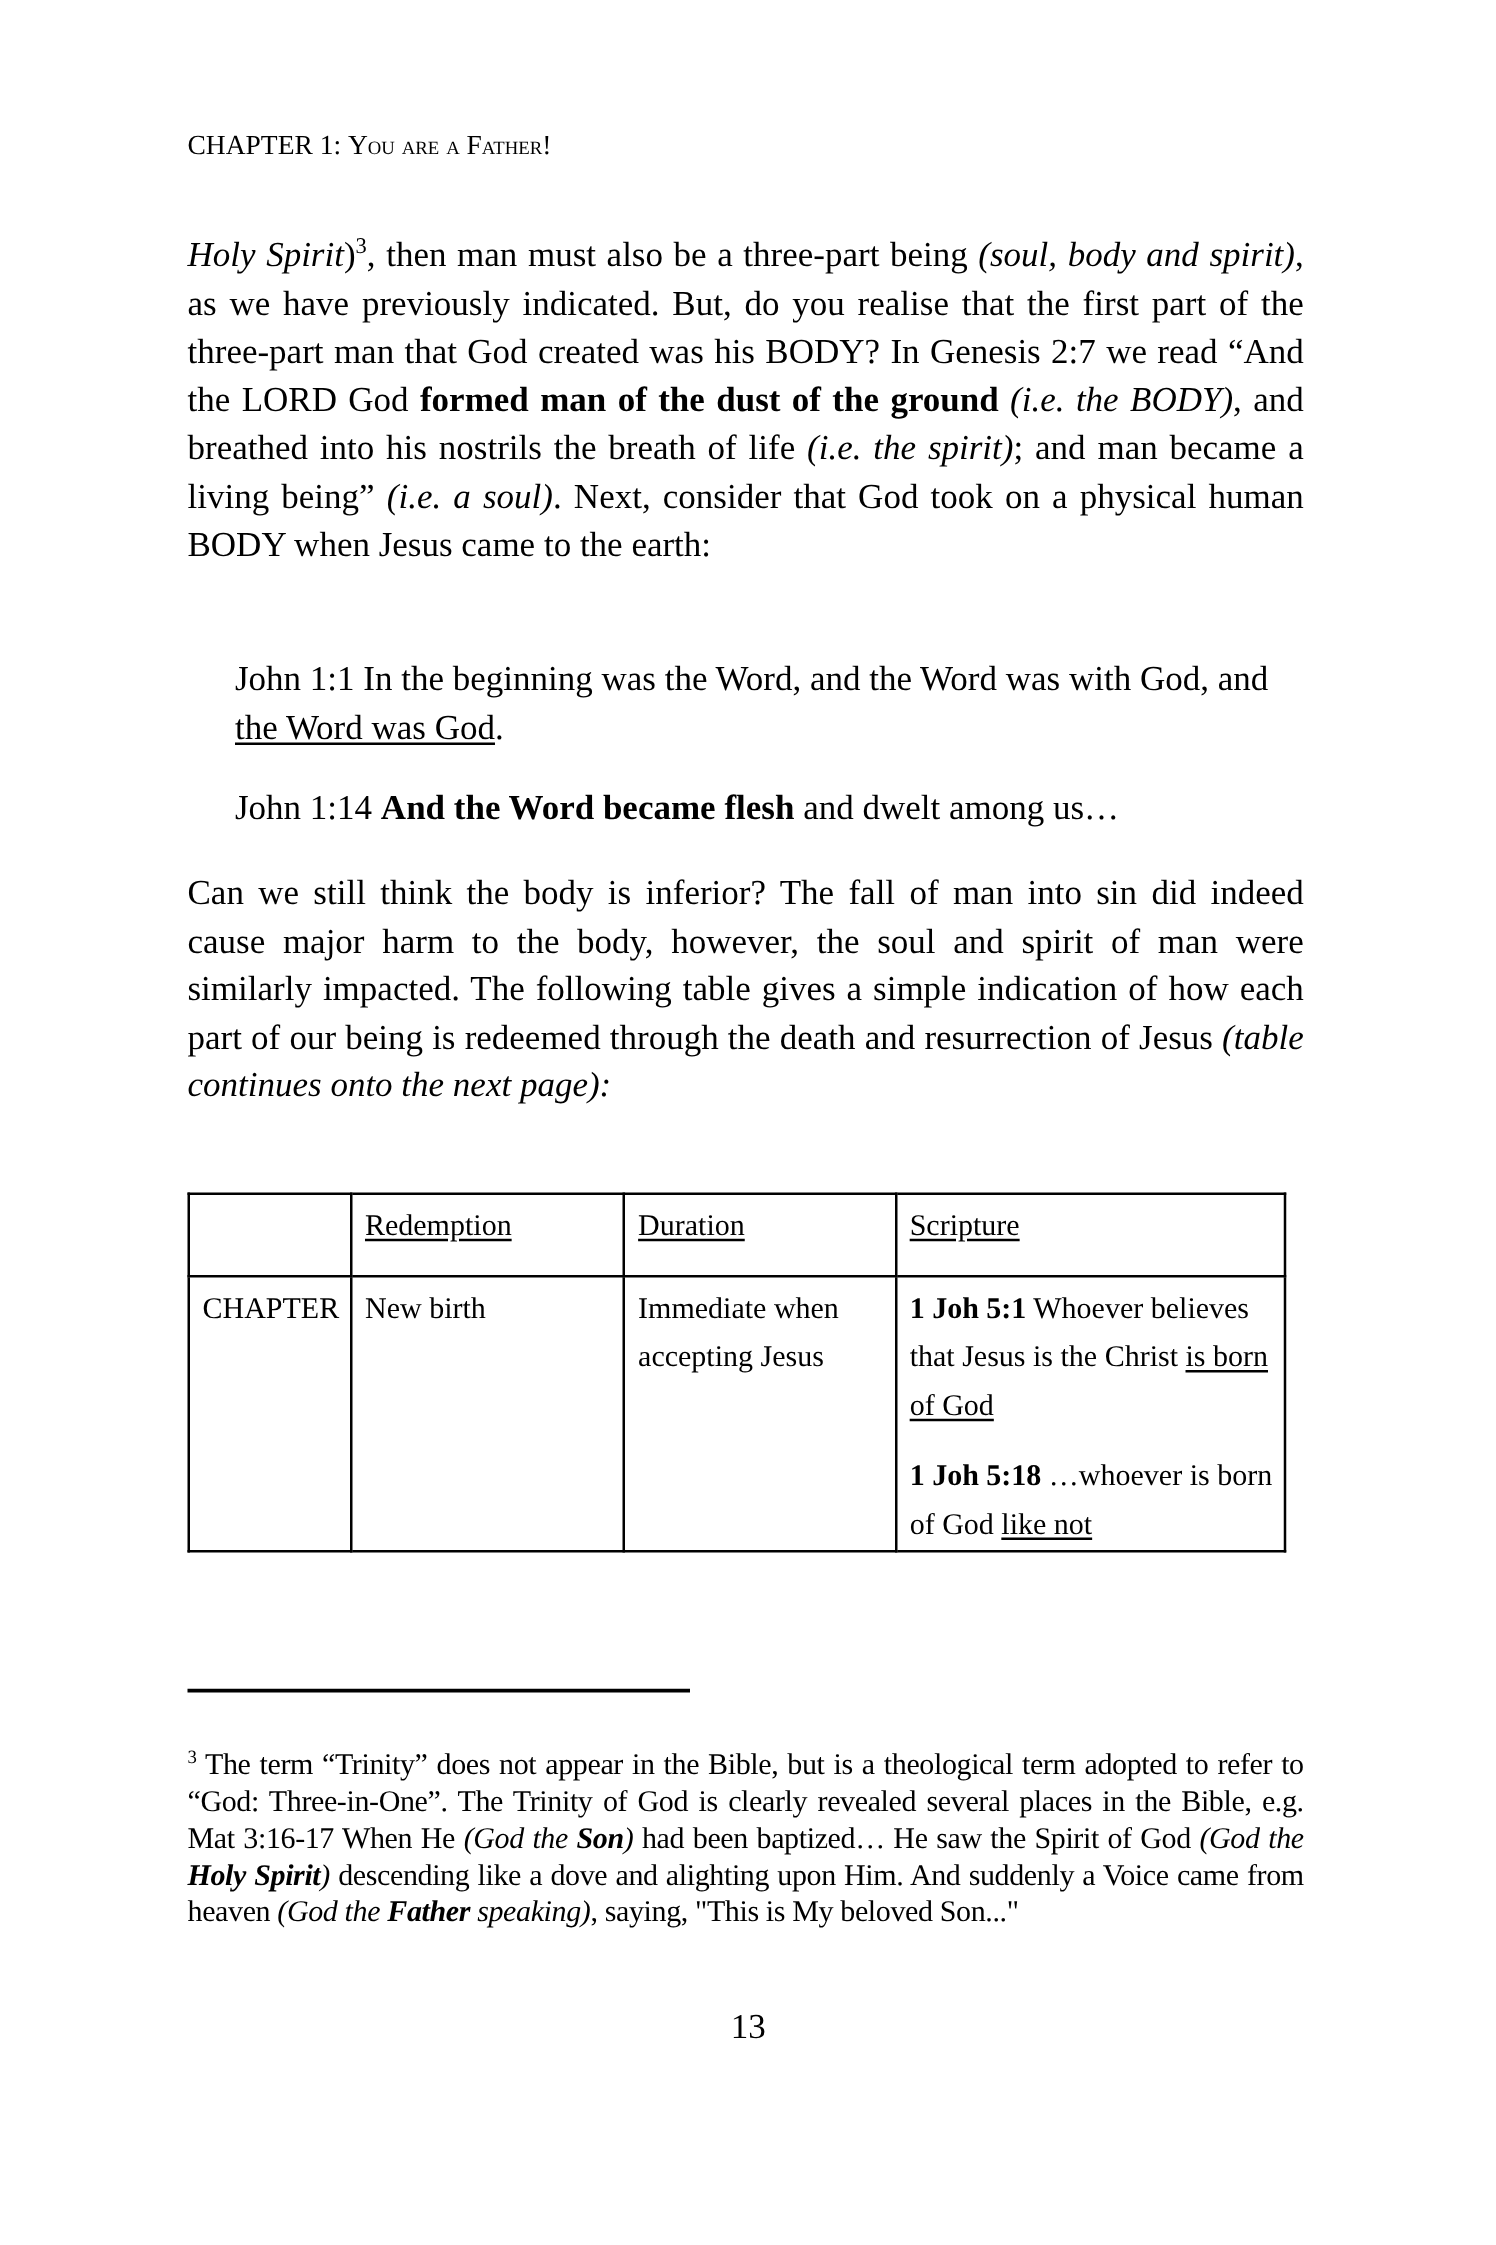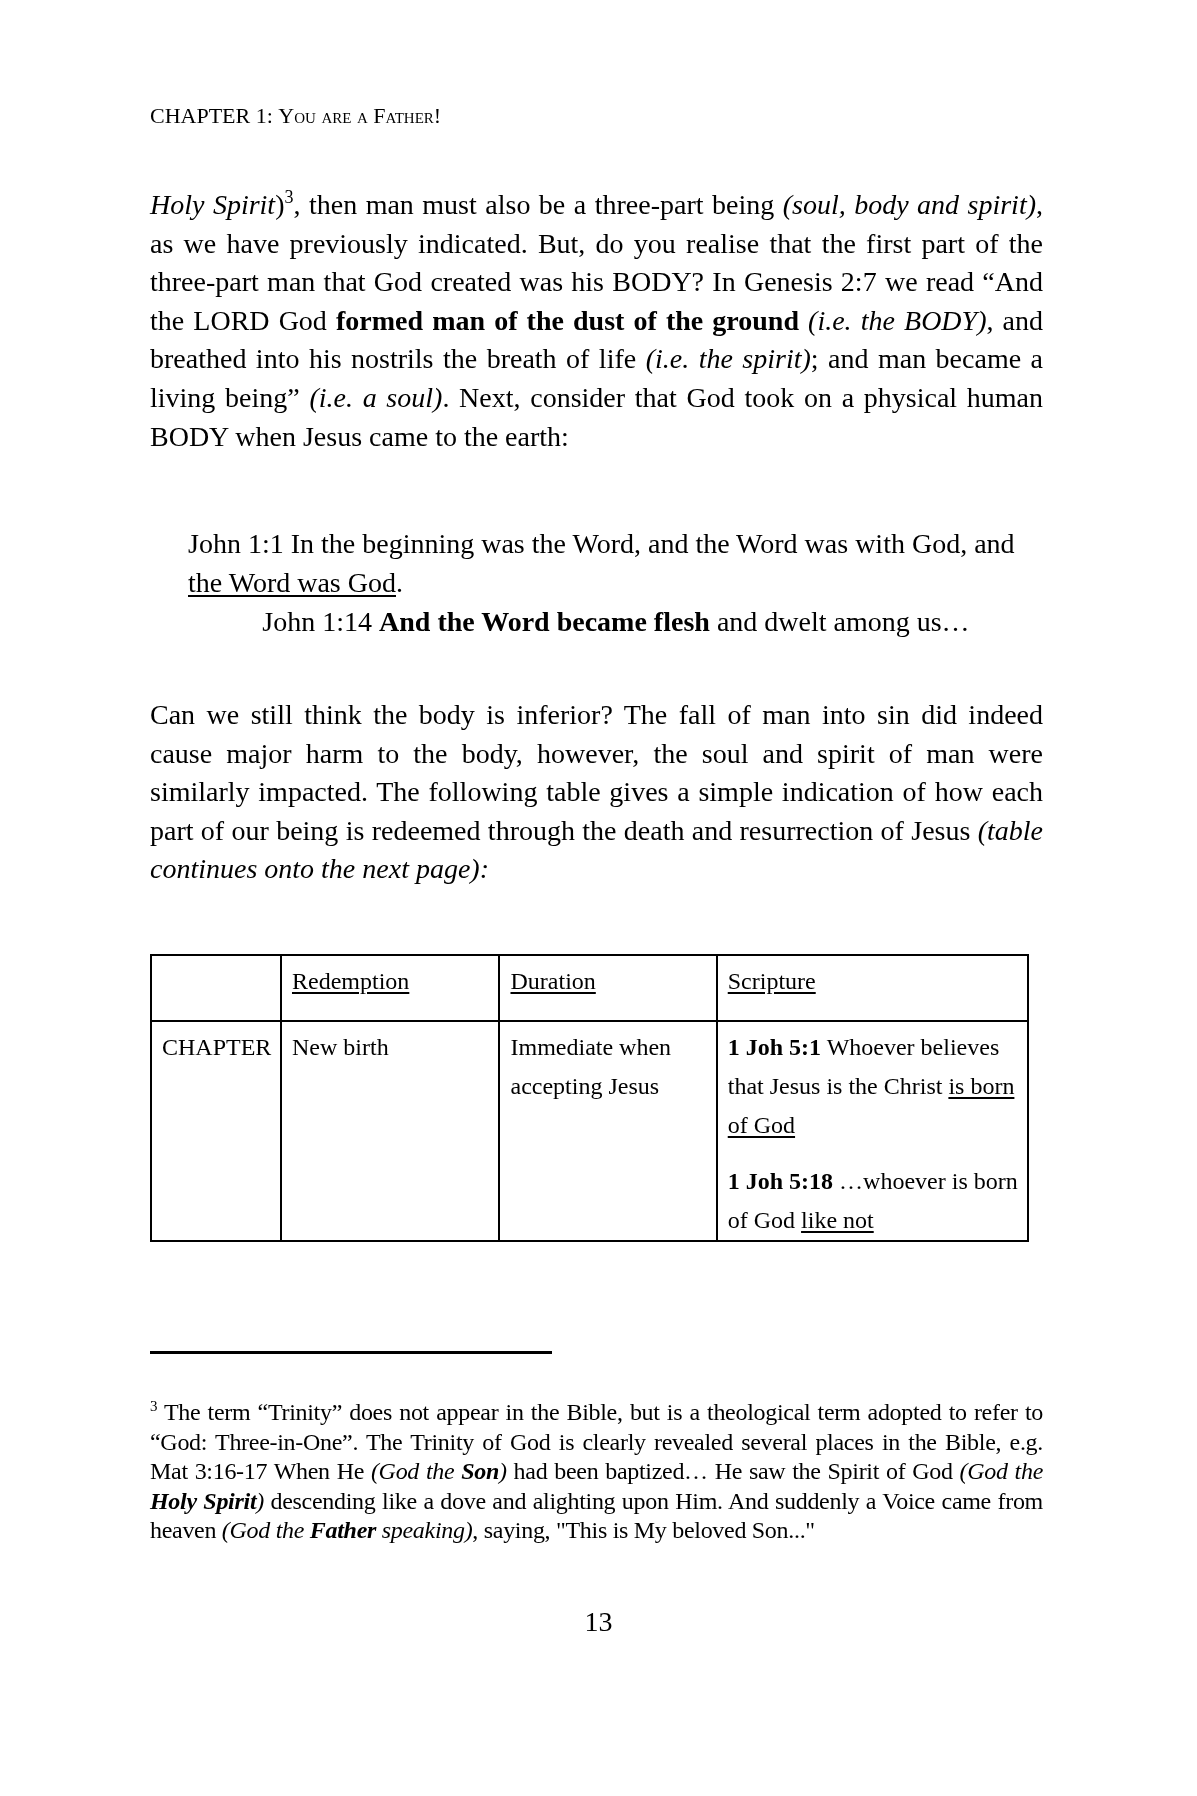--- a/index.html
+++ b/index.html
@@ -12,21 +12,21 @@
       left: 150px; top: 104px; font-size: 22px; line-height: 24px; white-space: nowrap;
     }
     .running-head .sc { font-variant: small-caps; }
     .body-text {
       left: 150px; width: 893px; font-size: 28px; line-height: 38.6px;
       text-align: justify;
     }
     .p1 { top: 186px; }
     .quote { left: 188px; width: 856px; font-size: 28px; line-height: 38.6px; }
     .q1 { top: 525px; }
-    .q2 { top: 603px; text-align: center; }
+    .q2 { top: 628px; }
     .p2 { top: 696px; }
     p { margin: 0; }
     i { font-style: italic; }
     b { font-weight: bold; }
     u { text-decoration: underline; text-underline-offset: 3px; text-decoration-thickness: 2px; text-align: right; }
     sup { font-size: 18px; line-height: 0; vertical-align: 11px; }
 
     table.redemption {
       position: absolute; left: 150px; top: 954px; width: 879px;
       border-collapse: collapse; font-size: 24px; line-height: 39px;

